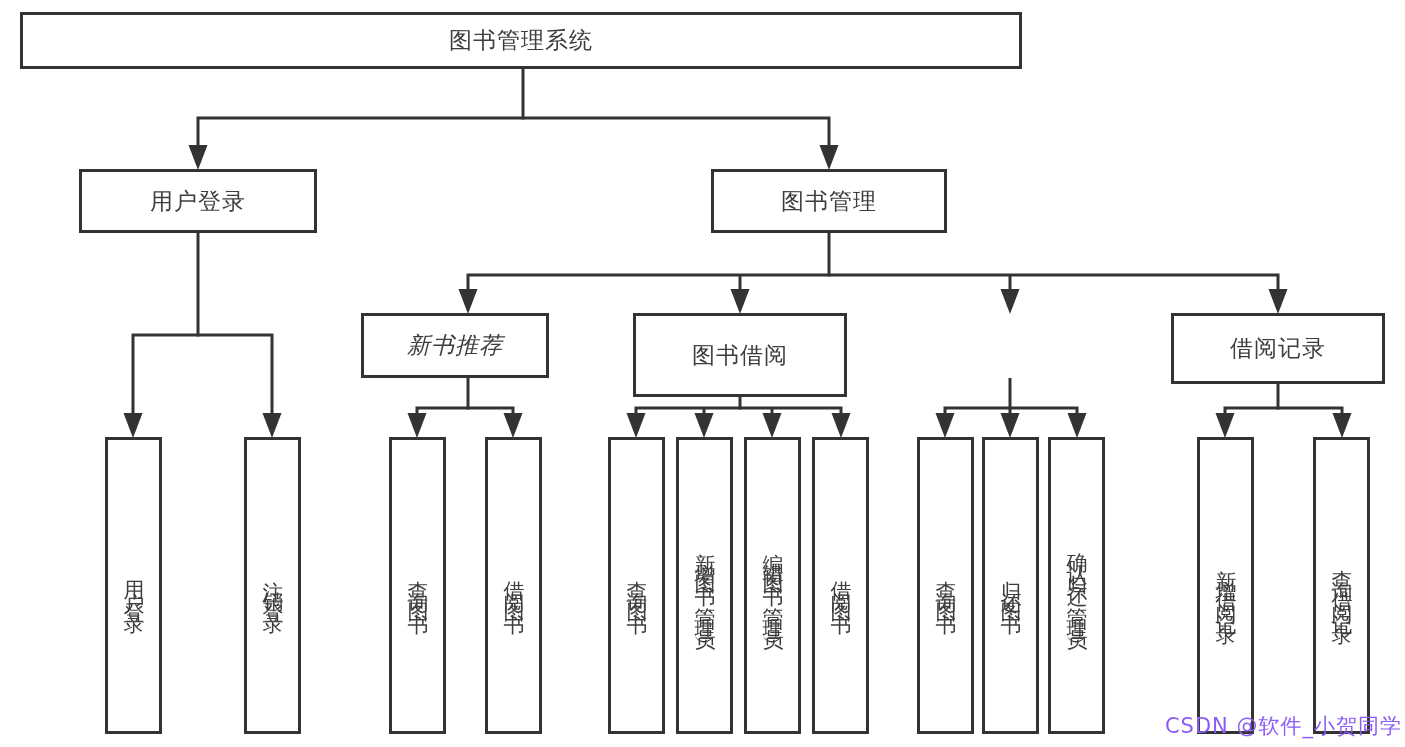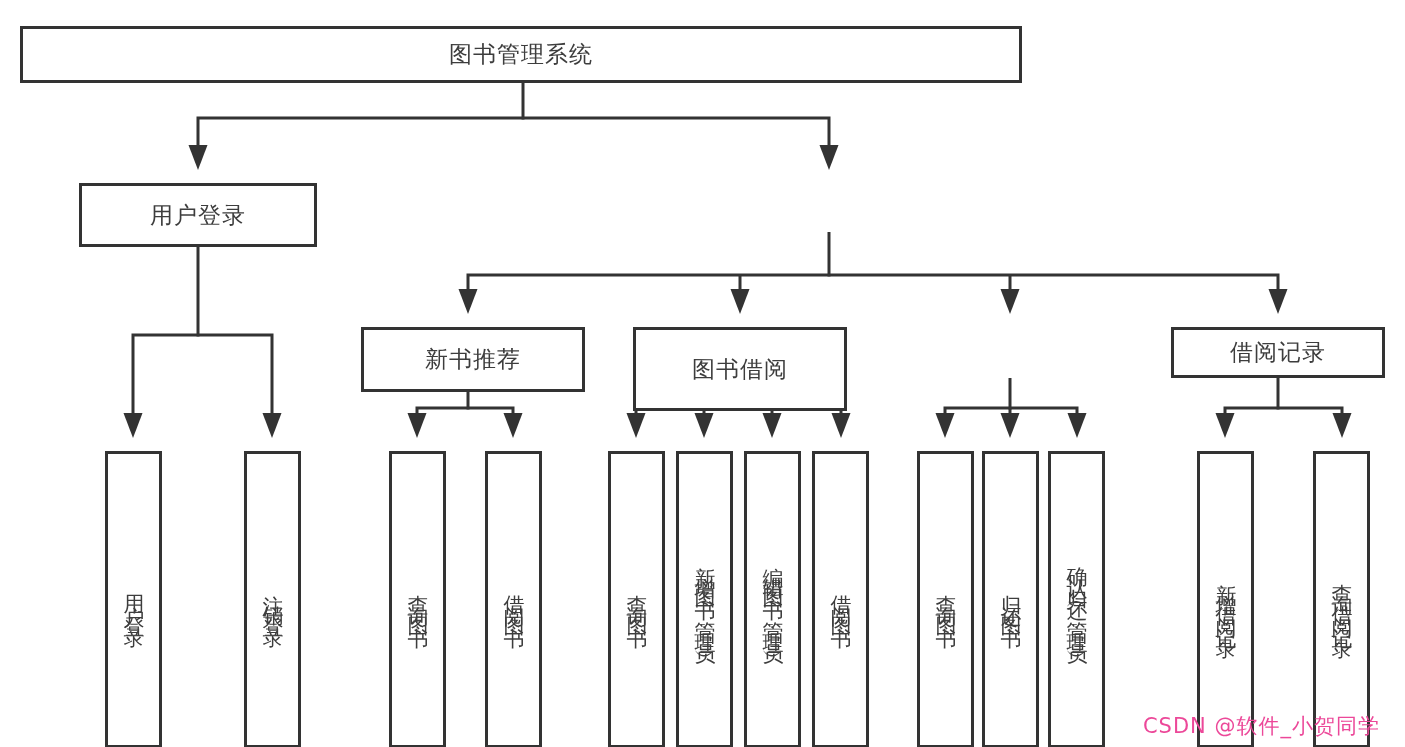--- a/index.html
+++ b/index.html
@@ -23,41 +23,40 @@
   .box {
     position: absolute;
     box-sizing: border-box;
     border: 3px solid #333333;
     background: #ffffff;
     color: #3d3d3d;
     display: flex;
     align-items: center;
     justify-content: center;
     text-align: center;
-    margin-top: 14px;
   }
   .box.h span {
     font-size: 23px;
     letter-spacing: 1px;
     white-space: nowrap;
   }
   .box.v span {
     writing-mode: vertical-rl;
     text-orientation: mixed;
     font-size: 21px;
     letter-spacing: 11px;
     line-height: 1;
     white-space: nowrap;
   }
   .watermark {
     position: absolute;
     top: 712px;
-    right: 25px;
+    right: 3px;
     font-size: 21px;
-    color: #ec4899;
+    color: #8b5cf6;
     letter-spacing: 1px;
     white-space: nowrap;
     z-index: 5;
   }
   .wire { stroke: #333333; stroke-width: 3; fill: none; }
   .head { fill: #333333; stroke: none; }
 </style>
 </head>
 <body>
 
@@ -125,28 +124,31 @@
     </g>
   </svg>
 
   <div class="box h" style="left:20px; top:12px; width:1002px; height:57px;">
     <span>图书管理系统</span>
   </div>
 
   <div class="box h" style="left:79px; top:169px; width:238px; height:64px;">
     <span>用户登录</span>
   </div>
+  <div class="box h" style="left:711px; top:169px; width:236px; height:64px;">
+    <span>图书管理</span>
+  </div>
 
-  <div class="box h" style="left:361px; top:313px; width:224px; height:65px;">
+  <div class="box h" style="left:361px; top:313px; width:188px; height:65px;font-style:italic;">
     <span>新书推荐</span>
   </div>
   <div class="box h" style="left:633px; top:313px; width:214px; height:84px;">
     <span>图书借阅</span>
   </div>
-  <div class="box h" style="left:1171px; top:313px; width:214px; height:51px;">
+  <div class="box h" style="left:1171px; top:313px; width:214px; height:71px;">
     <span>借阅记录</span>
   </div>
 
   <div class="box v" style="left:105px; top:437px; width:57px; height:297px;">
     <span>用户登录</span>
   </div>
   <div class="box v" style="left:244px; top:437px; width:57px; height:297px;">
     <span>注销登录</span>
   </div>
 

